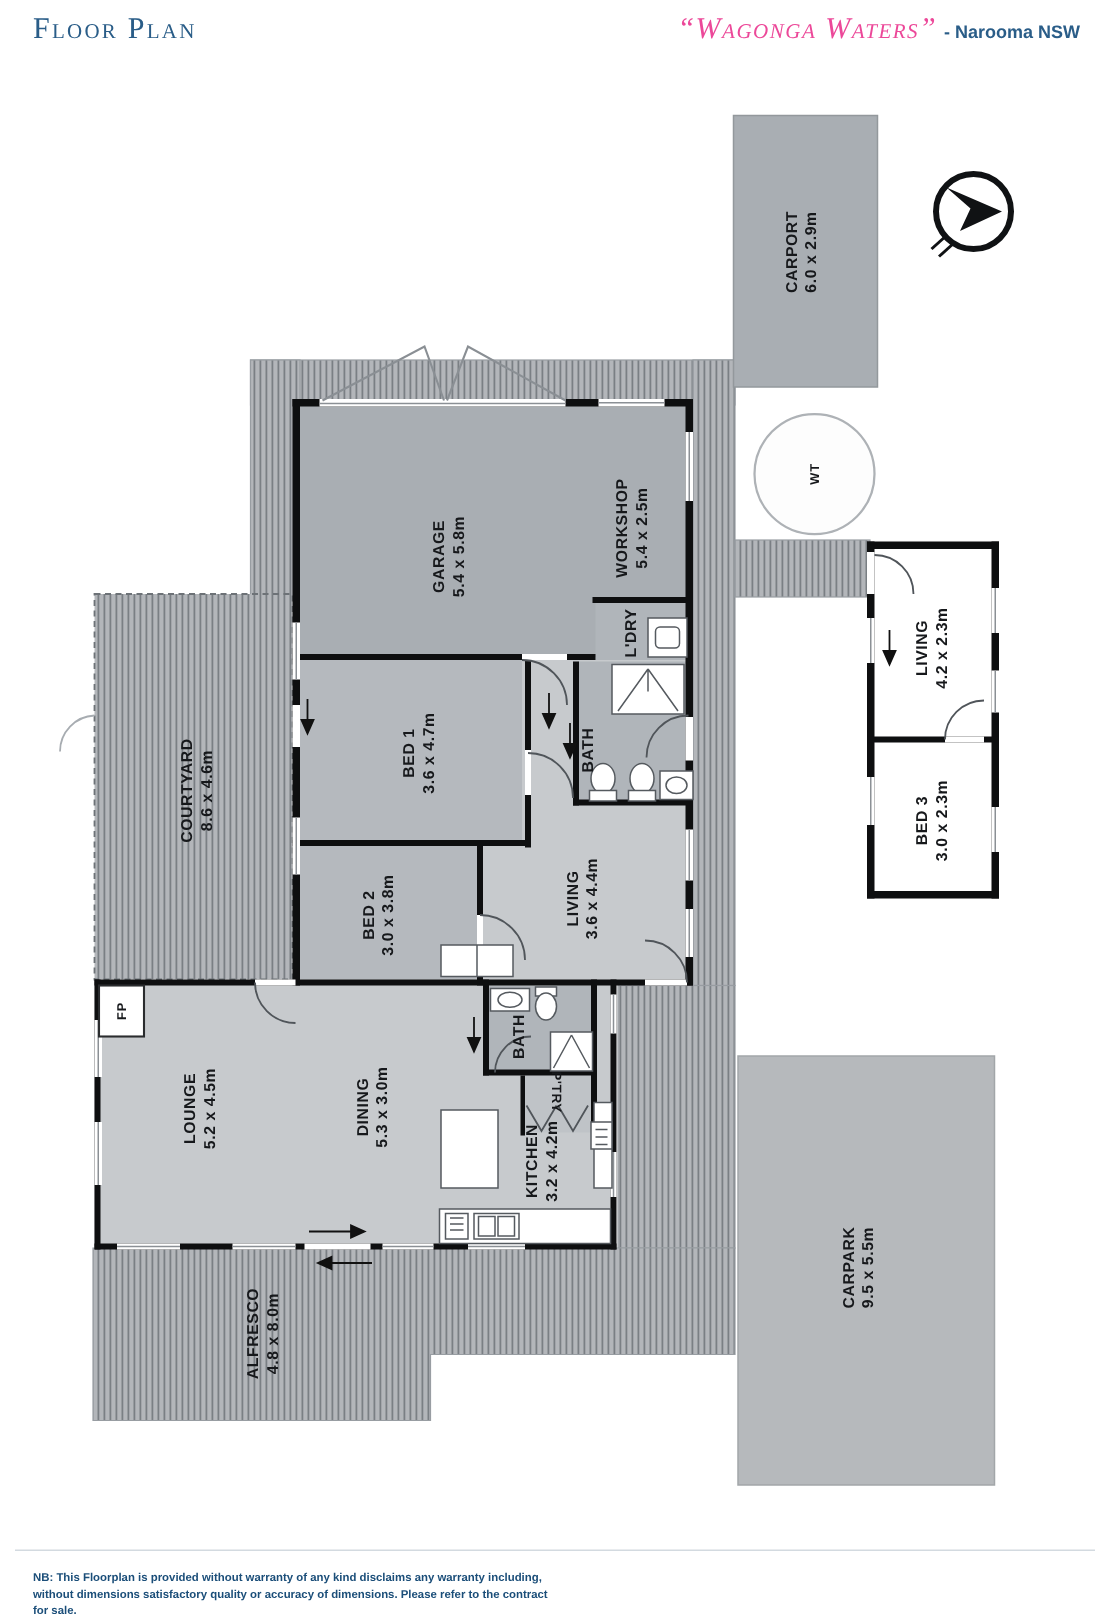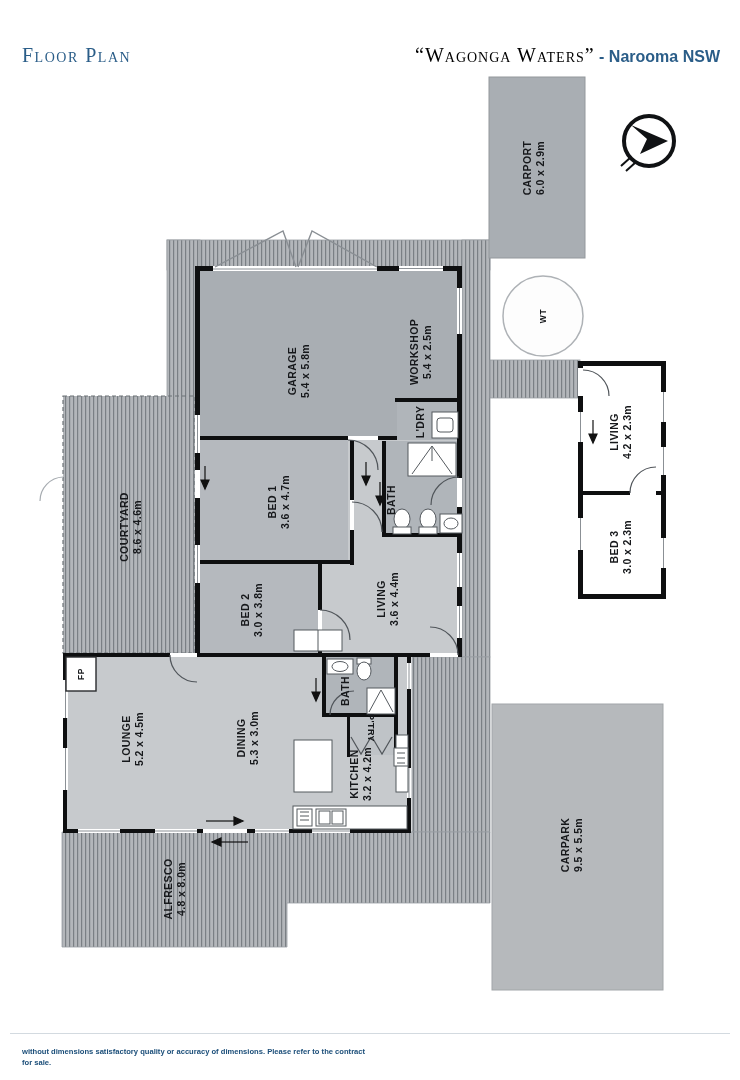--- a/index.html
+++ b/index.html
@@ -2,26 +2,26 @@
 <html><head>
 <meta charset="utf-8">
 <style>
   html,body{margin:0;padding:0;background:#ffffff;}
   .page{position:relative;width:740px;height:1080px;background:#ffffff;overflow:hidden;
         font-family:"Liberation Sans",sans-serif;}
   
   .hdr{position:absolute;top:8px;left:22px;right:20px;display:flex;
        justify-content:space-between;align-items:baseline;}
   .hdr-title{font-family:"Liberation Serif",serif;font-variant:small-caps;
-       font-size:20px;letter-spacing:1.5px;color:#2a5d88;margin-top:36px;}
+       font-size:20px;letter-spacing:1.5px;color:#2a5d88;}
   .hdr-right{white-space:nowrap;}
   .hdr-prop{font-family:"Liberation Serif",serif;font-variant:small-caps;
-       font-size:20px;letter-spacing:1px;color:#000000;}
+       font-size:20px;letter-spacing:1px;color:#ec4899;font-style:italic;}
   .hdr-loc{font-family:"Liberation Sans",sans-serif;font-weight:700;
-       font-size:16px;color:#2a5d88;}
+       font-size:12px;color:#2a5d88;}
   
   .rule{position:absolute;top:1033px;left:10px;right:10px;height:1px;background:#d3dae0;}
   .ftr-disc{position:absolute;top:1046px;left:22px;width:345px;
        font-size:7.6px;font-weight:700;color:#1b4e79;line-height:1.45;}
   .ftr-agency{position:absolute;top:1049px;right:18px;
        font-size:13px;font-weight:700;color:#1b4e79;letter-spacing:.2px;}
   
   svg text{font-family:"Liberation Sans",sans-serif;fill:#16181b;}
   .rm{font-size:10.5px;font-weight:700;letter-spacing:.4px;text-anchor:middle;}
   .tiny{font-size:8.5px;font-weight:700;letter-spacing:.6px;text-anchor:middle;}
@@ -364,16 +364,17 @@
         <text class="tiny" y="3">WT</text>
       </g>
       <g transform="translate(81,674) rotate(-90)">
         <text class="tiny" y="3">FP</text>
       </g>
     </g>
   </svg>
 
   <div class="rule"></div>
   <div class="ftr-disc">
+    <div>NB: This Floorplan is provided without warranty of any kind disclaims any warranty including,</div>
     <div>without dimensions satisfactory quality or accuracy of dimensions. Please refer to the contract for sale.</div>
   </div>
 
 </div>
 
 </body></html>

